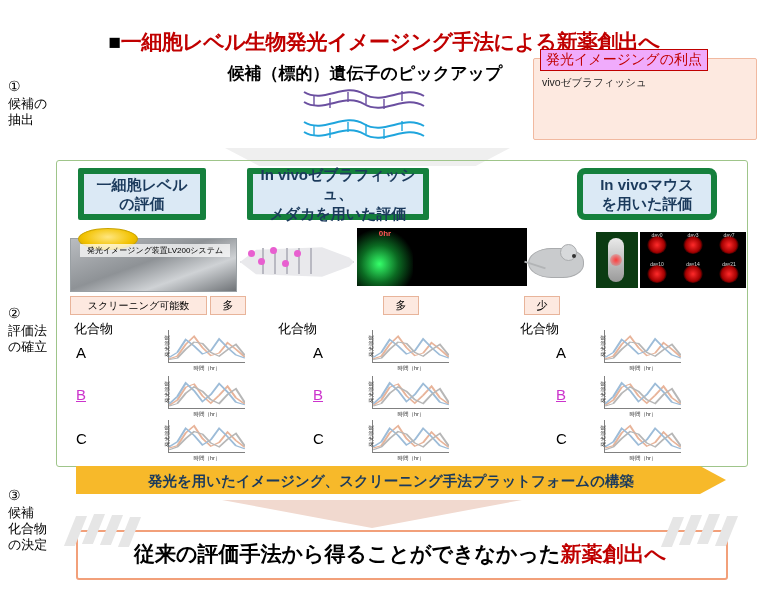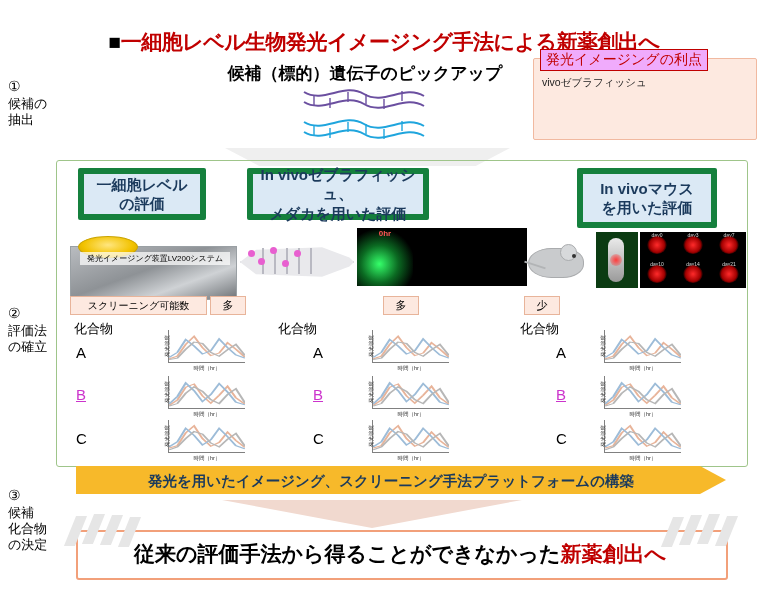--- a/index.html
+++ b/index.html
@@ -65,25 +65,25 @@
   
   .colhead{
     background:#dbe9f5;border:6px solid #15803d;border-radius:2px;
     font-size:15px;font-weight:bold;color:#1b3a5c;
     text-align:center;line-height:1.28;
     display:flex;align-items:center;justify-content:center;
     padding:2px 6px;box-sizing:border-box;
   }
   #ch1{top:168px;left:78px;width:128px;height:52px;}
   #ch2{top:168px;left:247px;width:182px;height:52px;}
-  #ch3{top:168px;left:577px;width:140px;height:60px;}
-
-  
-  
-  #dev-wrap{top:236px;left:70px;width:165px;height:62px;padding-left:8px;}
+  #ch3{top:168px;left:577px;width:140px;height:52px;border-radius:8px;}
+
+  
+  
+  #dev-wrap{top:228px;left:70px;width:165px;height:62px;padding-left:8px;}
   #dev-photo{
     position:absolute;top:10px;left:0;width:165px;height:52px;
     background:linear-gradient(160deg,#b9bcc0 0%,#8e9296 45%,#cfd2d5 70%,#6f7377 100%);
     border:1px solid #9aa0a4;
   }
   #dev-disc{
     position:absolute;top:0px;left:8px;width:58px;height:20px;
     background:radial-gradient(ellipse at 50% 40%,#ffe680 0%,#f2c200 60%,#c99b00 100%);
     border:1px solid #caa400;border-radius:50%/50%;
   }

